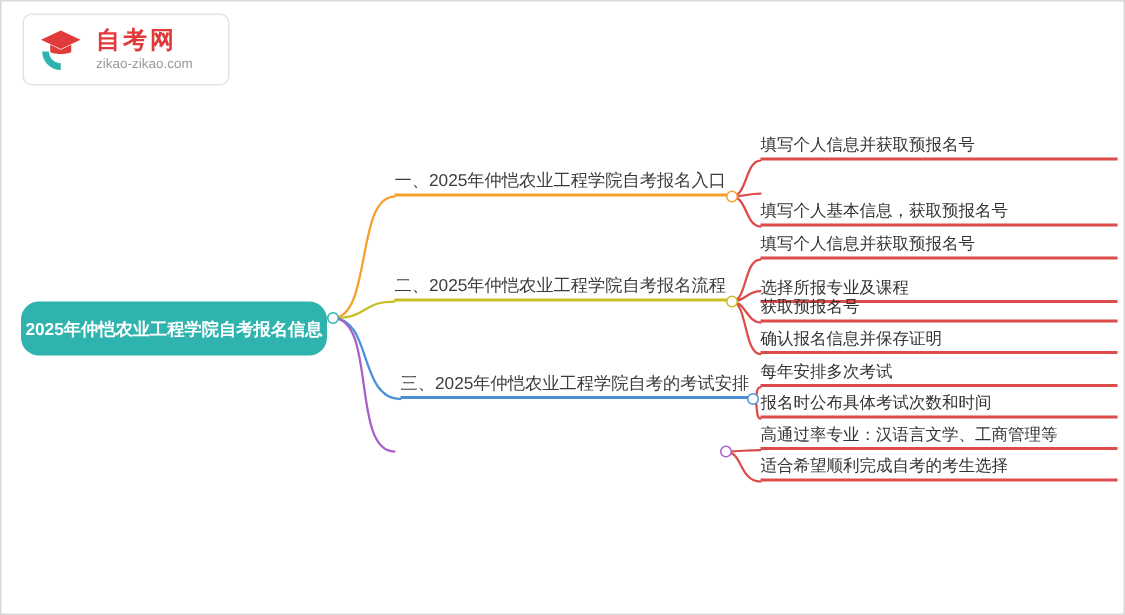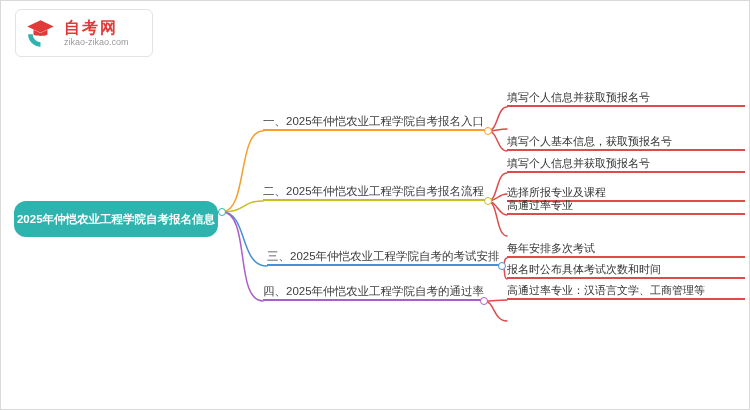--- a/index.html
+++ b/index.html
@@ -80,28 +80,29 @@
 
   <div class="branch b1">一、2025年仲恺农业工程学院自考报名入口</div>
   <span class="dot dot-b1" style="left:483px;top:126px"></span>
 
   <div class="branch b2">二、2025年仲恺农业工程学院自考报名流程</div>
   <span class="dot dot-b2" style="left:483px;top:196px"></span>
 
   <div class="branch b3">三、2025年仲恺农业工程学院自考的考试安排</div>
   <span class="dot dot-b3" style="left:497px;top:261px"></span>
 
-  <div class="branch b4">四、2025年仲恺农业工程学院自考的通过率</div>
   <span class="dot dot-b4" style="left:479px;top:296px"></span>
 
   <div class="leaf" style="top:89px">填写个人信息并获取预报名号</div>
   <div class="leaf" style="top:133px">填写个人基本信息，获取预报名号</div>
 
   <div class="leaf" style="top:155px">填写个人信息并获取预报名号</div>
   <div class="leaf" style="top:184px">选择所报专业及课程</div>
-  <div class="leaf" style="top:197px">高通过率专业</div>
+  <div class="leaf" style="top:197px">获取预报名号</div>
+  <div class="leaf" style="top:218px">确认报名信息并保存证明</div>
 
   <div class="leaf" style="top:240px">每年安排多次考试</div>
   <div class="leaf" style="top:261px">报名时公布具体考试次数和时间</div>
 
   <div class="leaf" style="top:282px">高通过率专业：汉语言文学、工商管理等</div>
+  <div class="leaf" style="top:303px">适合希望顺利完成自考的考生选择</div>
 
 </div>
 
 </body></html>

